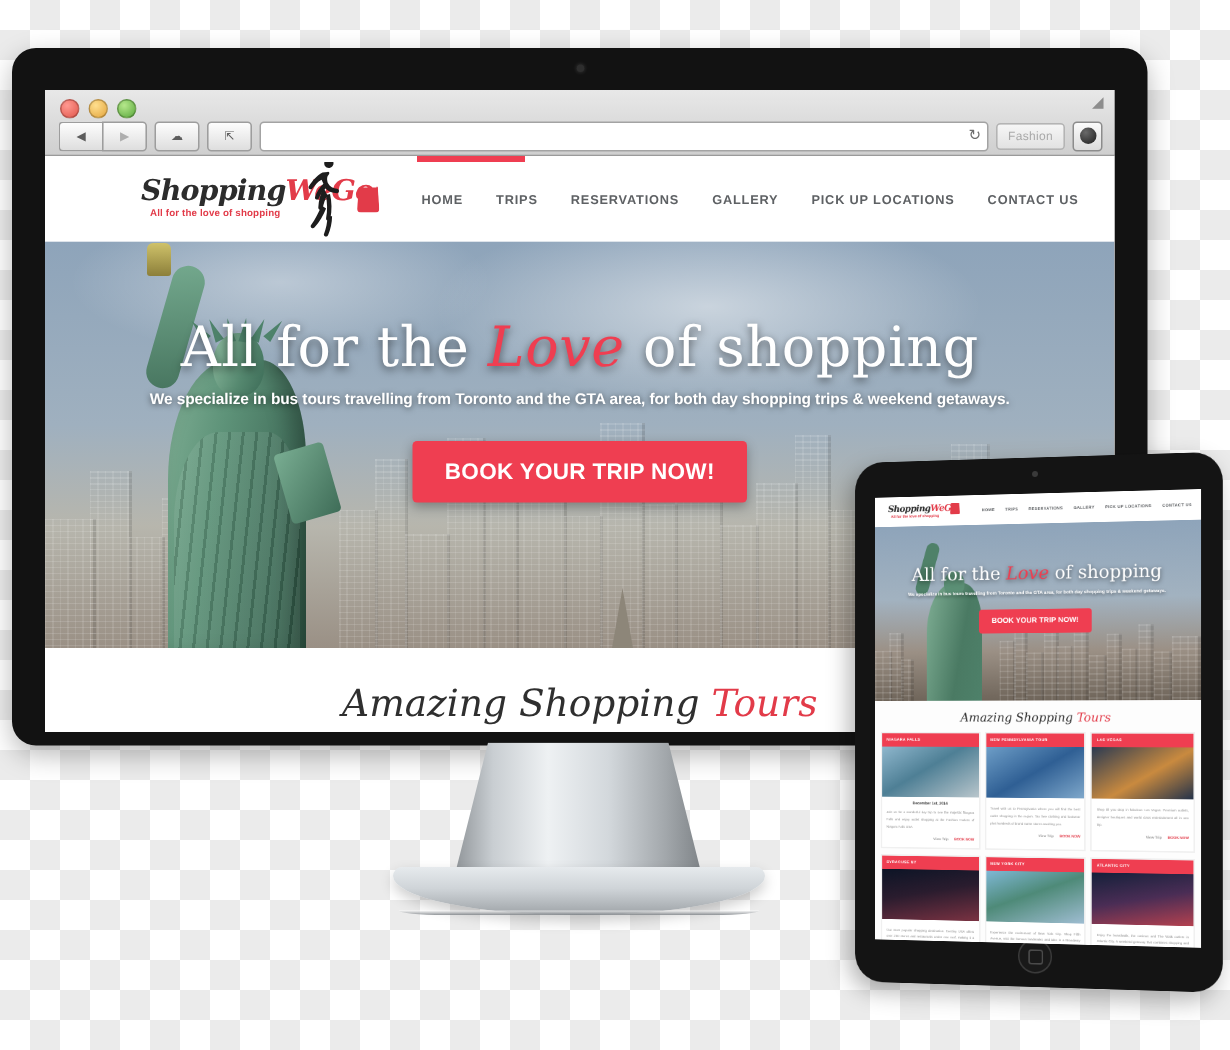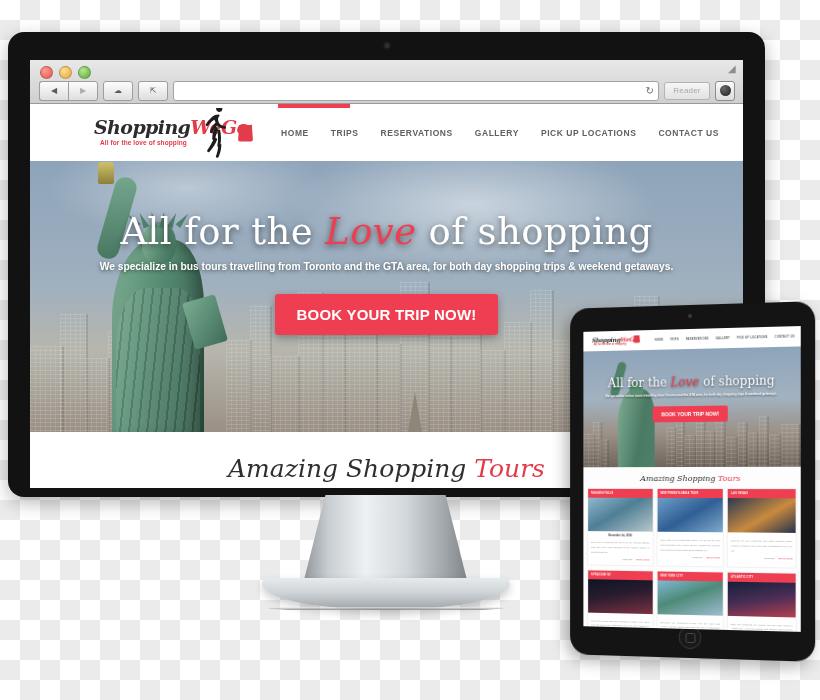--- a/index.html
+++ b/index.html
@@ -694,21 +694,21 @@
           <div class="toolbar">
             <div class="navpair">
               <div class="tb-btn">◀</div>
               <div class="tb-btn dim">▶</div>
             </div>
             <div class="tb-btn">☁</div>
             <div class="tb-btn">⇱</div>
             <div class="urlbar">
               <span class="reload">↻</span>
             </div>
-            <div class="reader-btn">Reader</div>
+            <div class="reader-btn">Fashion</div>
             <div class="circle-btn">
                 <i></i>
               </div>
           </div>
         </div>
 
         <div class="site">
           <div class="tab-accent"></div>
 
           <div class="site-header">

